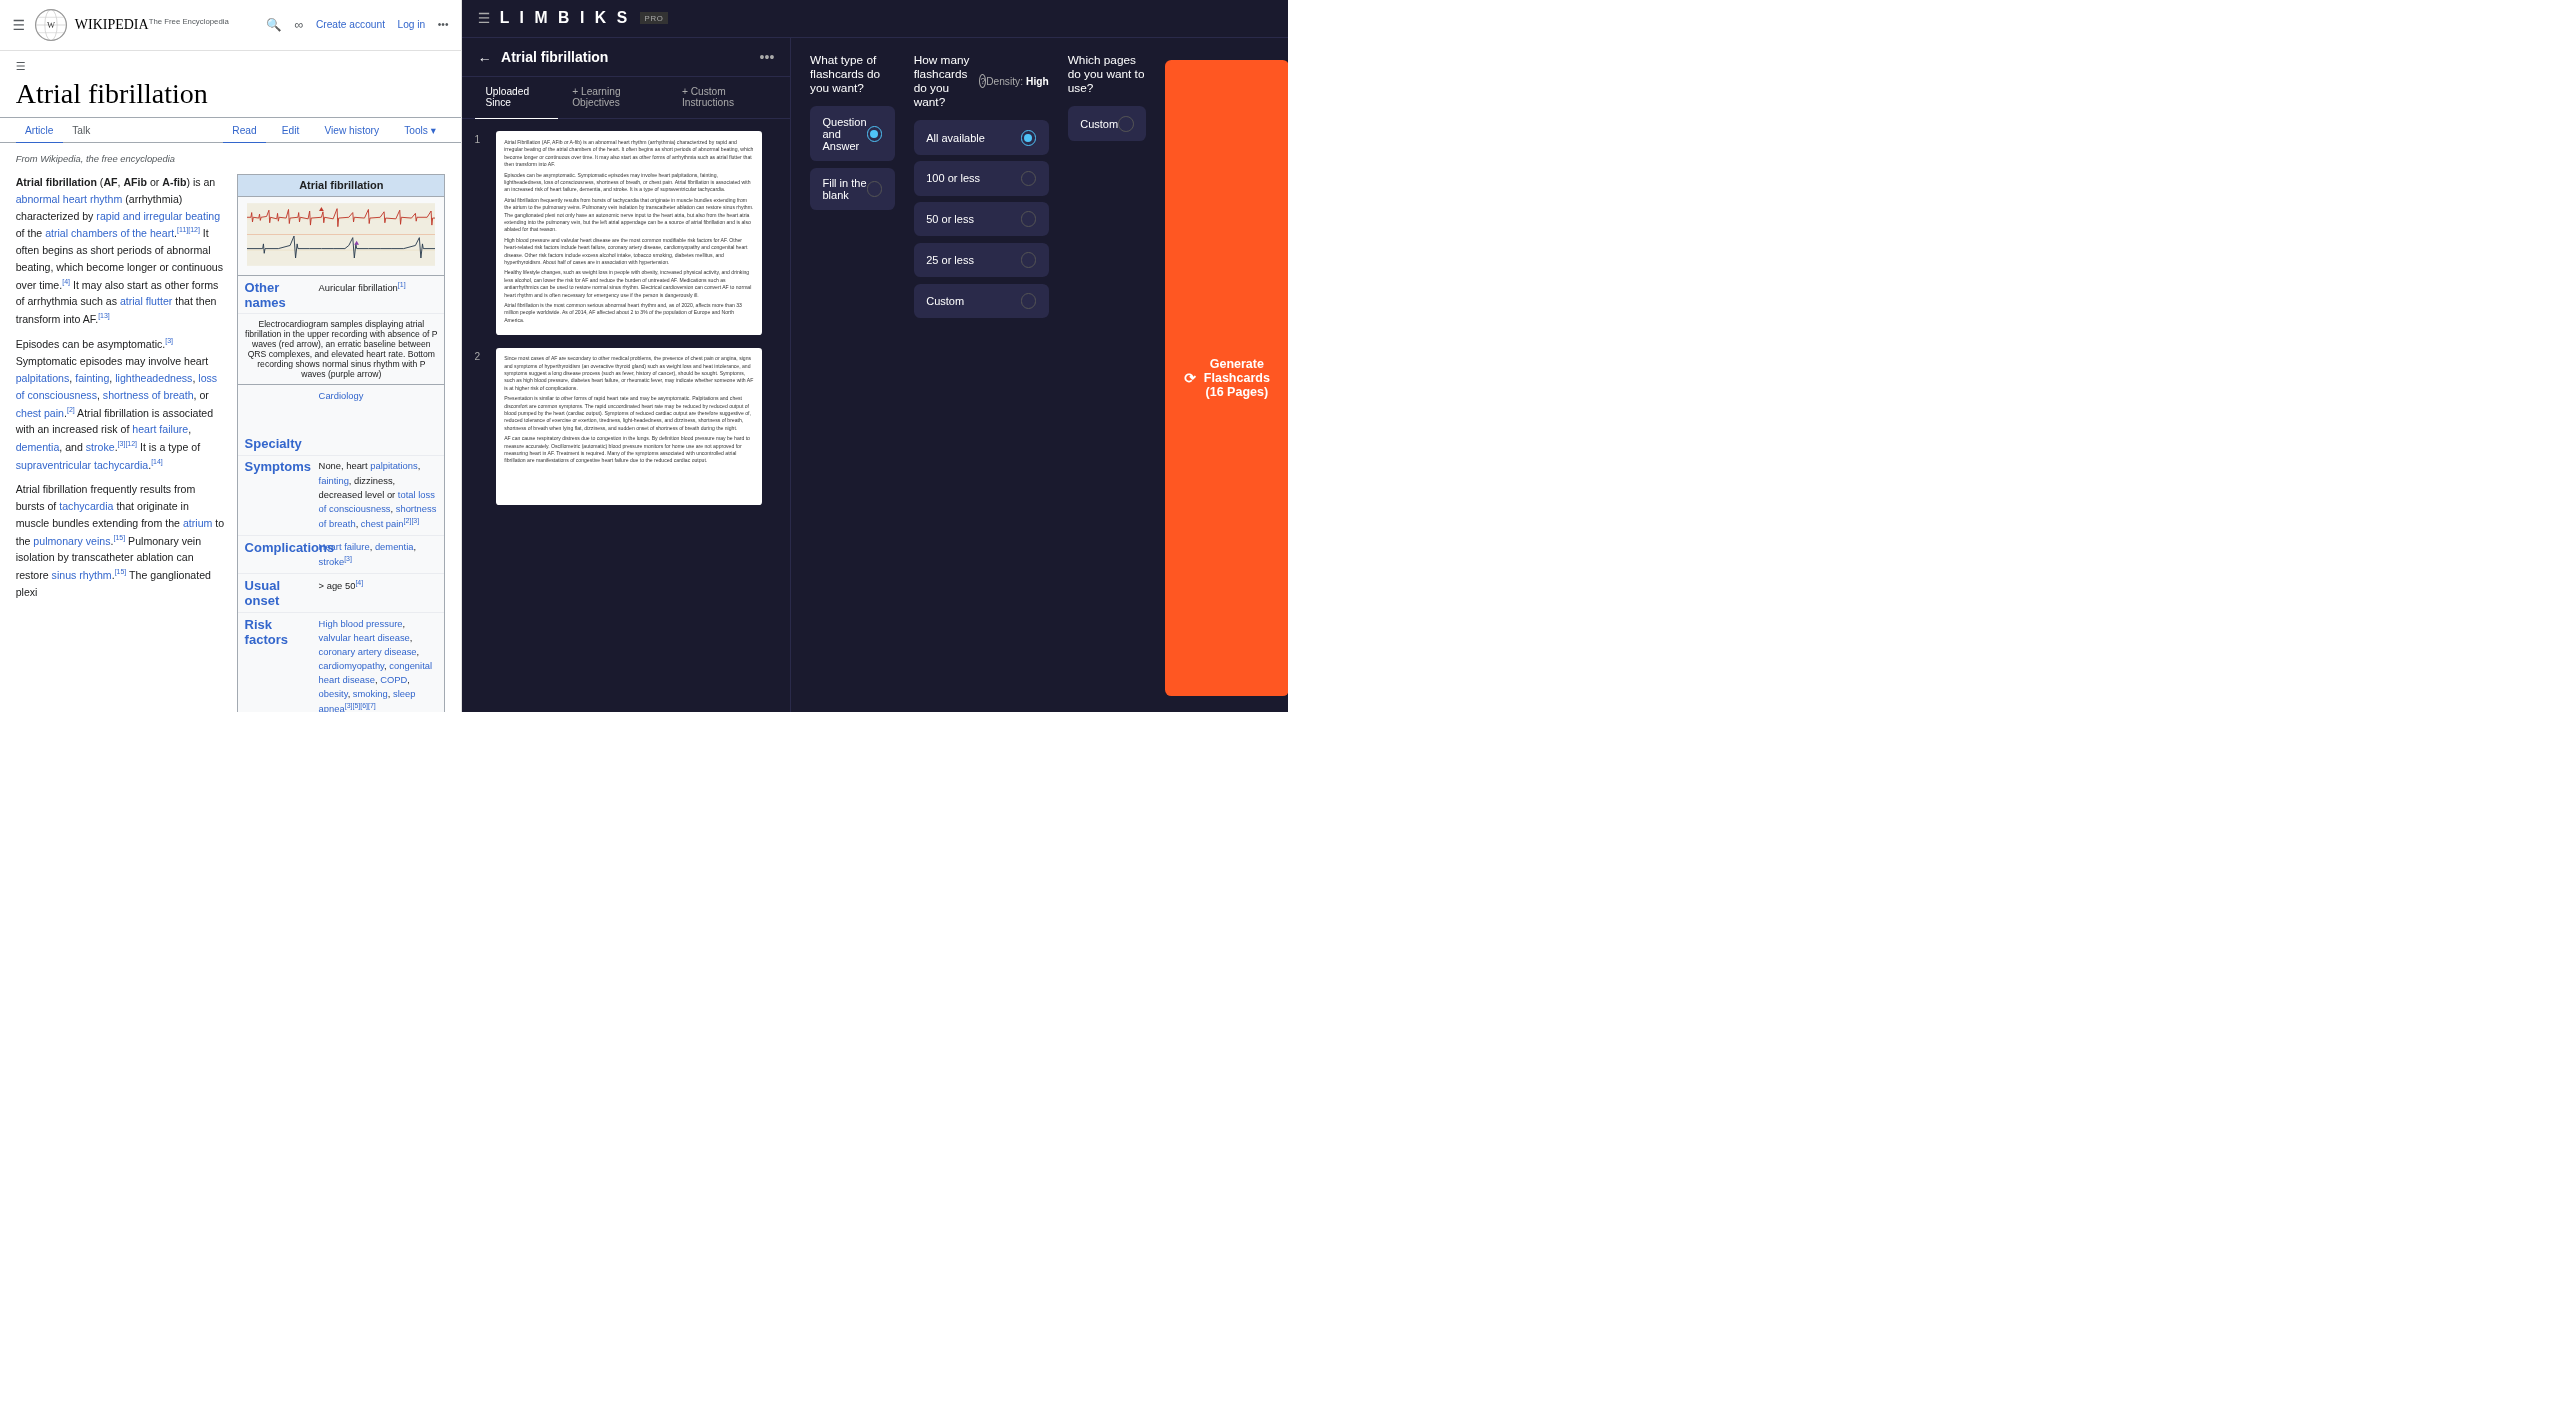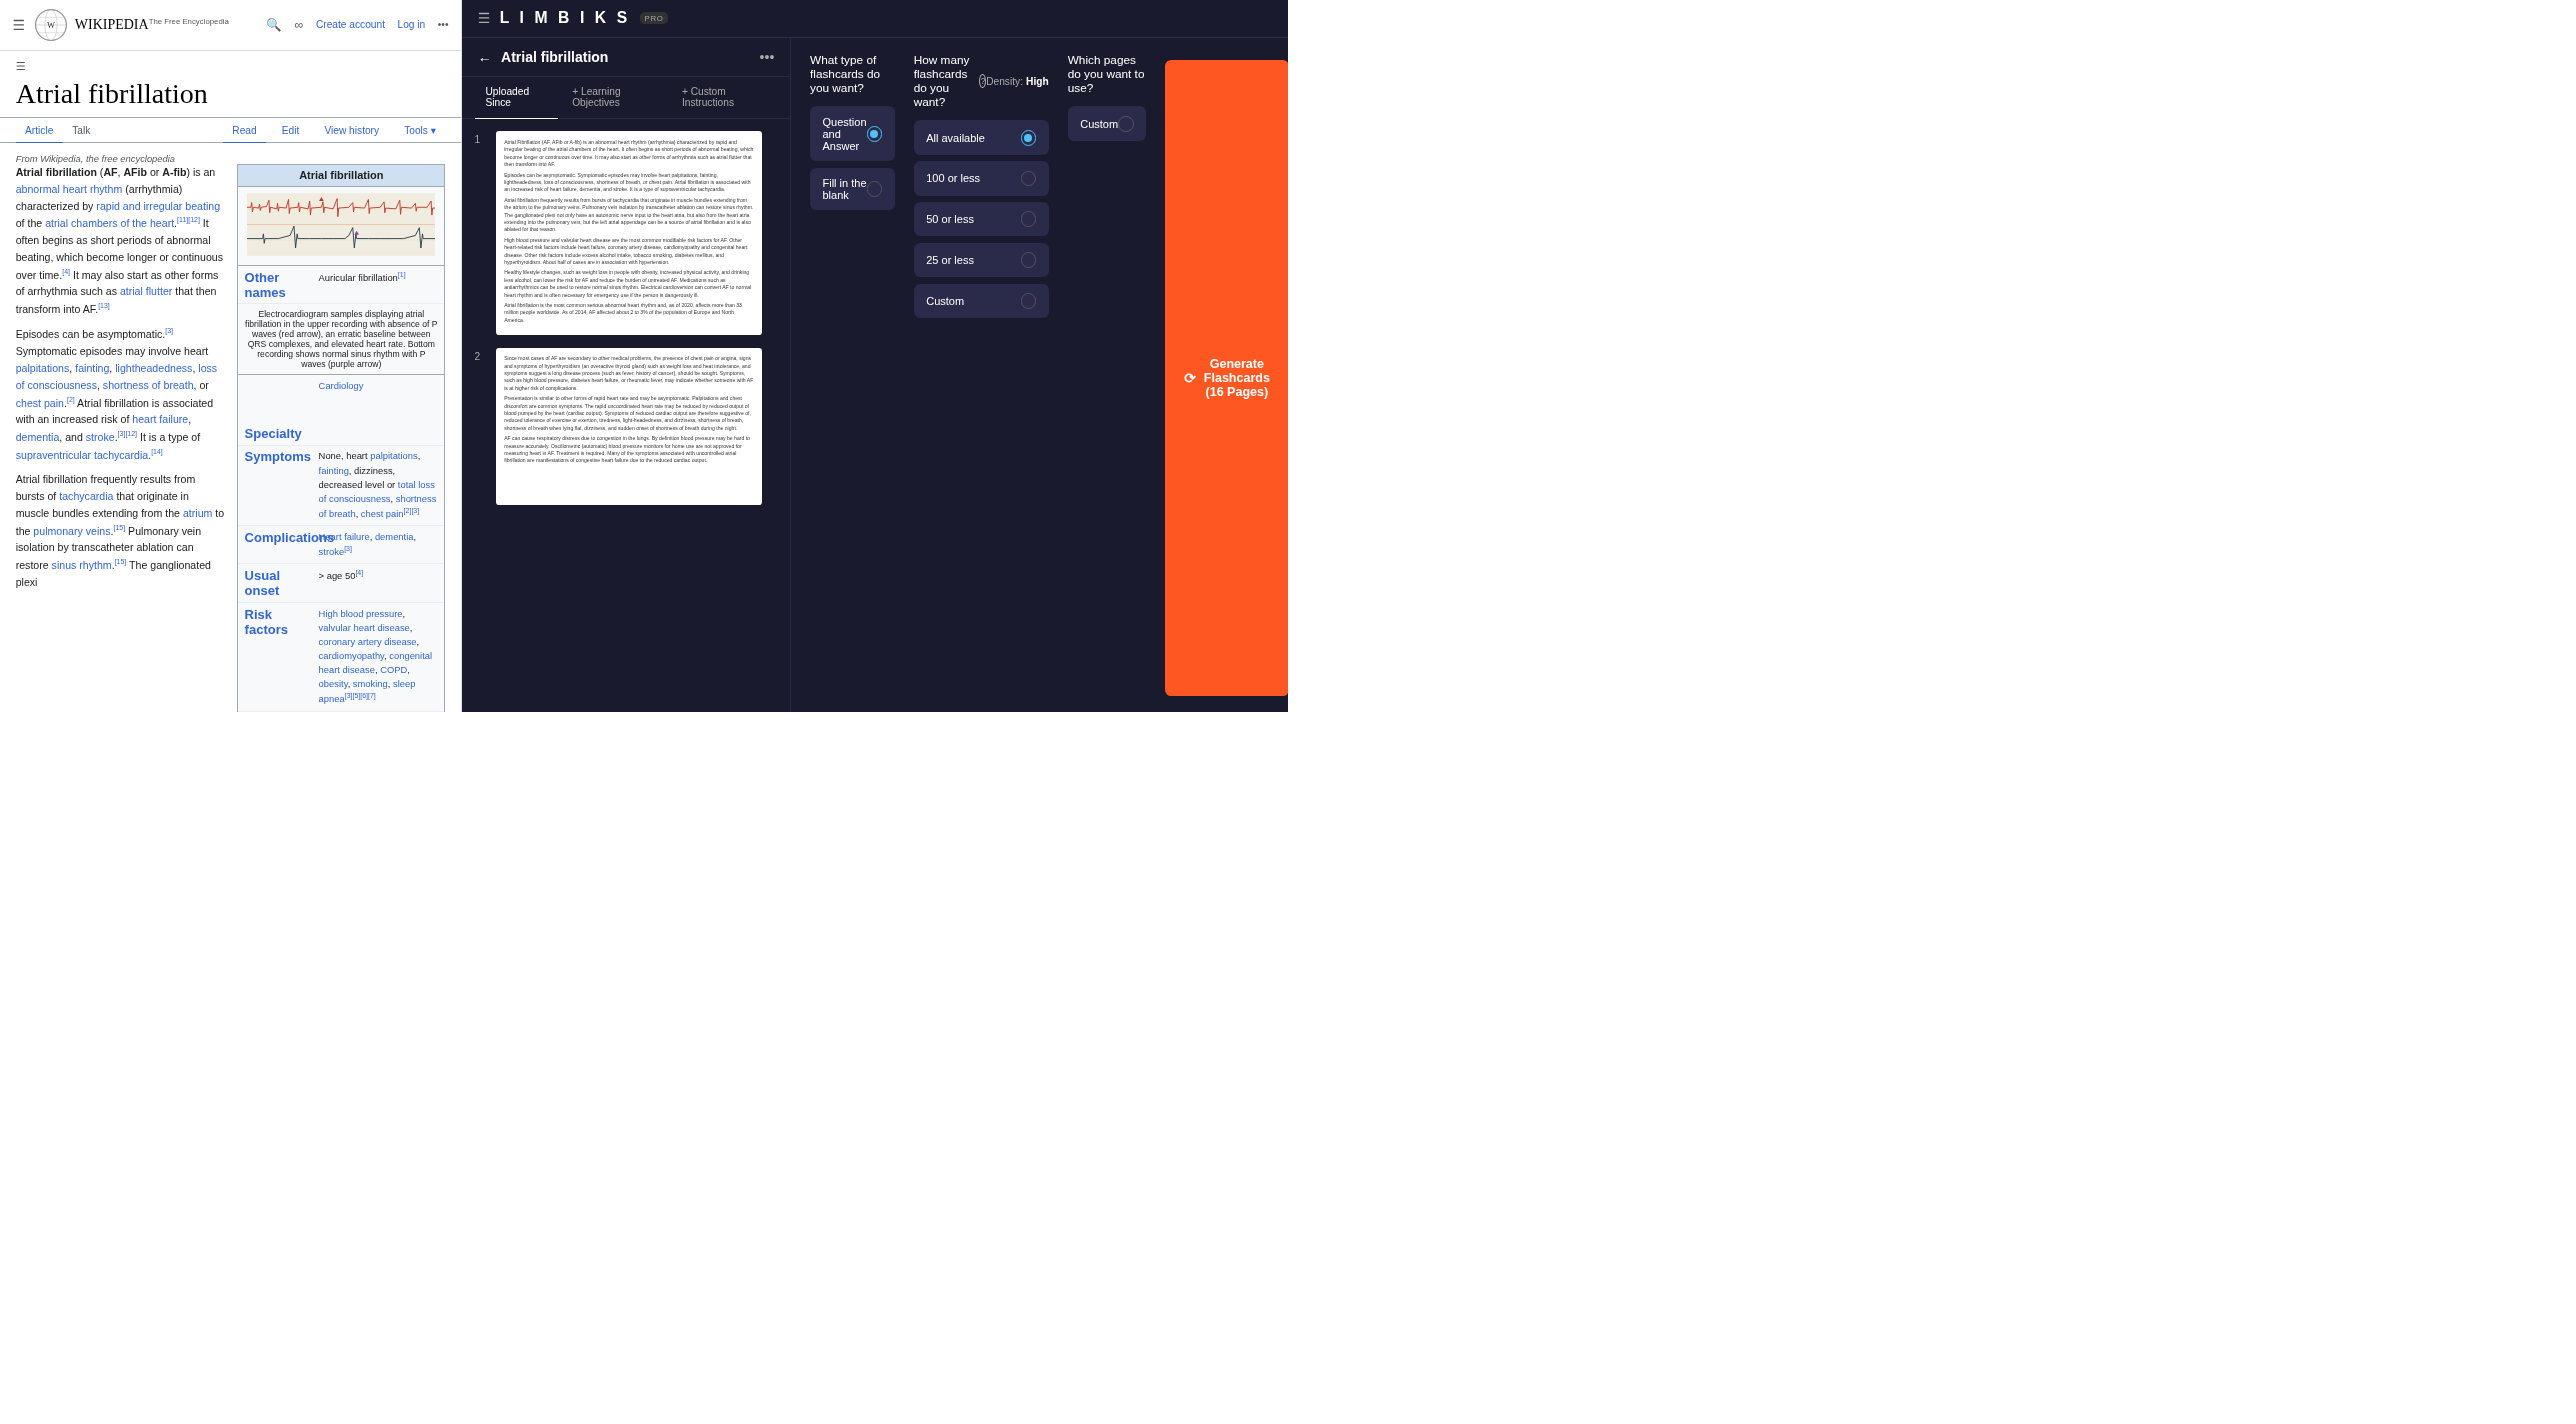--- a/index.html
+++ b/index.html
@@ -117,21 +117,21 @@
       gap: 6.3px;
     }
 
     .wiki-content {
       padding: 9.4px 15.7px;
     }
 
     .wiki-from-line {
       font-size: 9.4px;
       color: #54595d;
-      margin-bottom: 0;
+      margin-bottom: 10px;
       font-style: italic;
     }
 
     .wiki-body-text {
       font-size: 10.6px;
       line-height: 1.6;
       color: #202122;
     }
 
     .wiki-body-text p {
@@ -232,21 +232,21 @@
       font-weight: 600;
       letter-spacing: 3.1px;
       color: #fff;
     }
 
     .limbiks-pro-badge {
       background: #333;
       color: #aaa;
       font-size: 7.8px;
       padding: 1.6px 4.7px;
-      border-radius: 5px;
+      border-radius: 0;
       letter-spacing: 0.8px;
     }
 
     .limbiks-body {
       display: flex;
       flex: 1;
       overflow: hidden;
     }
 
     

